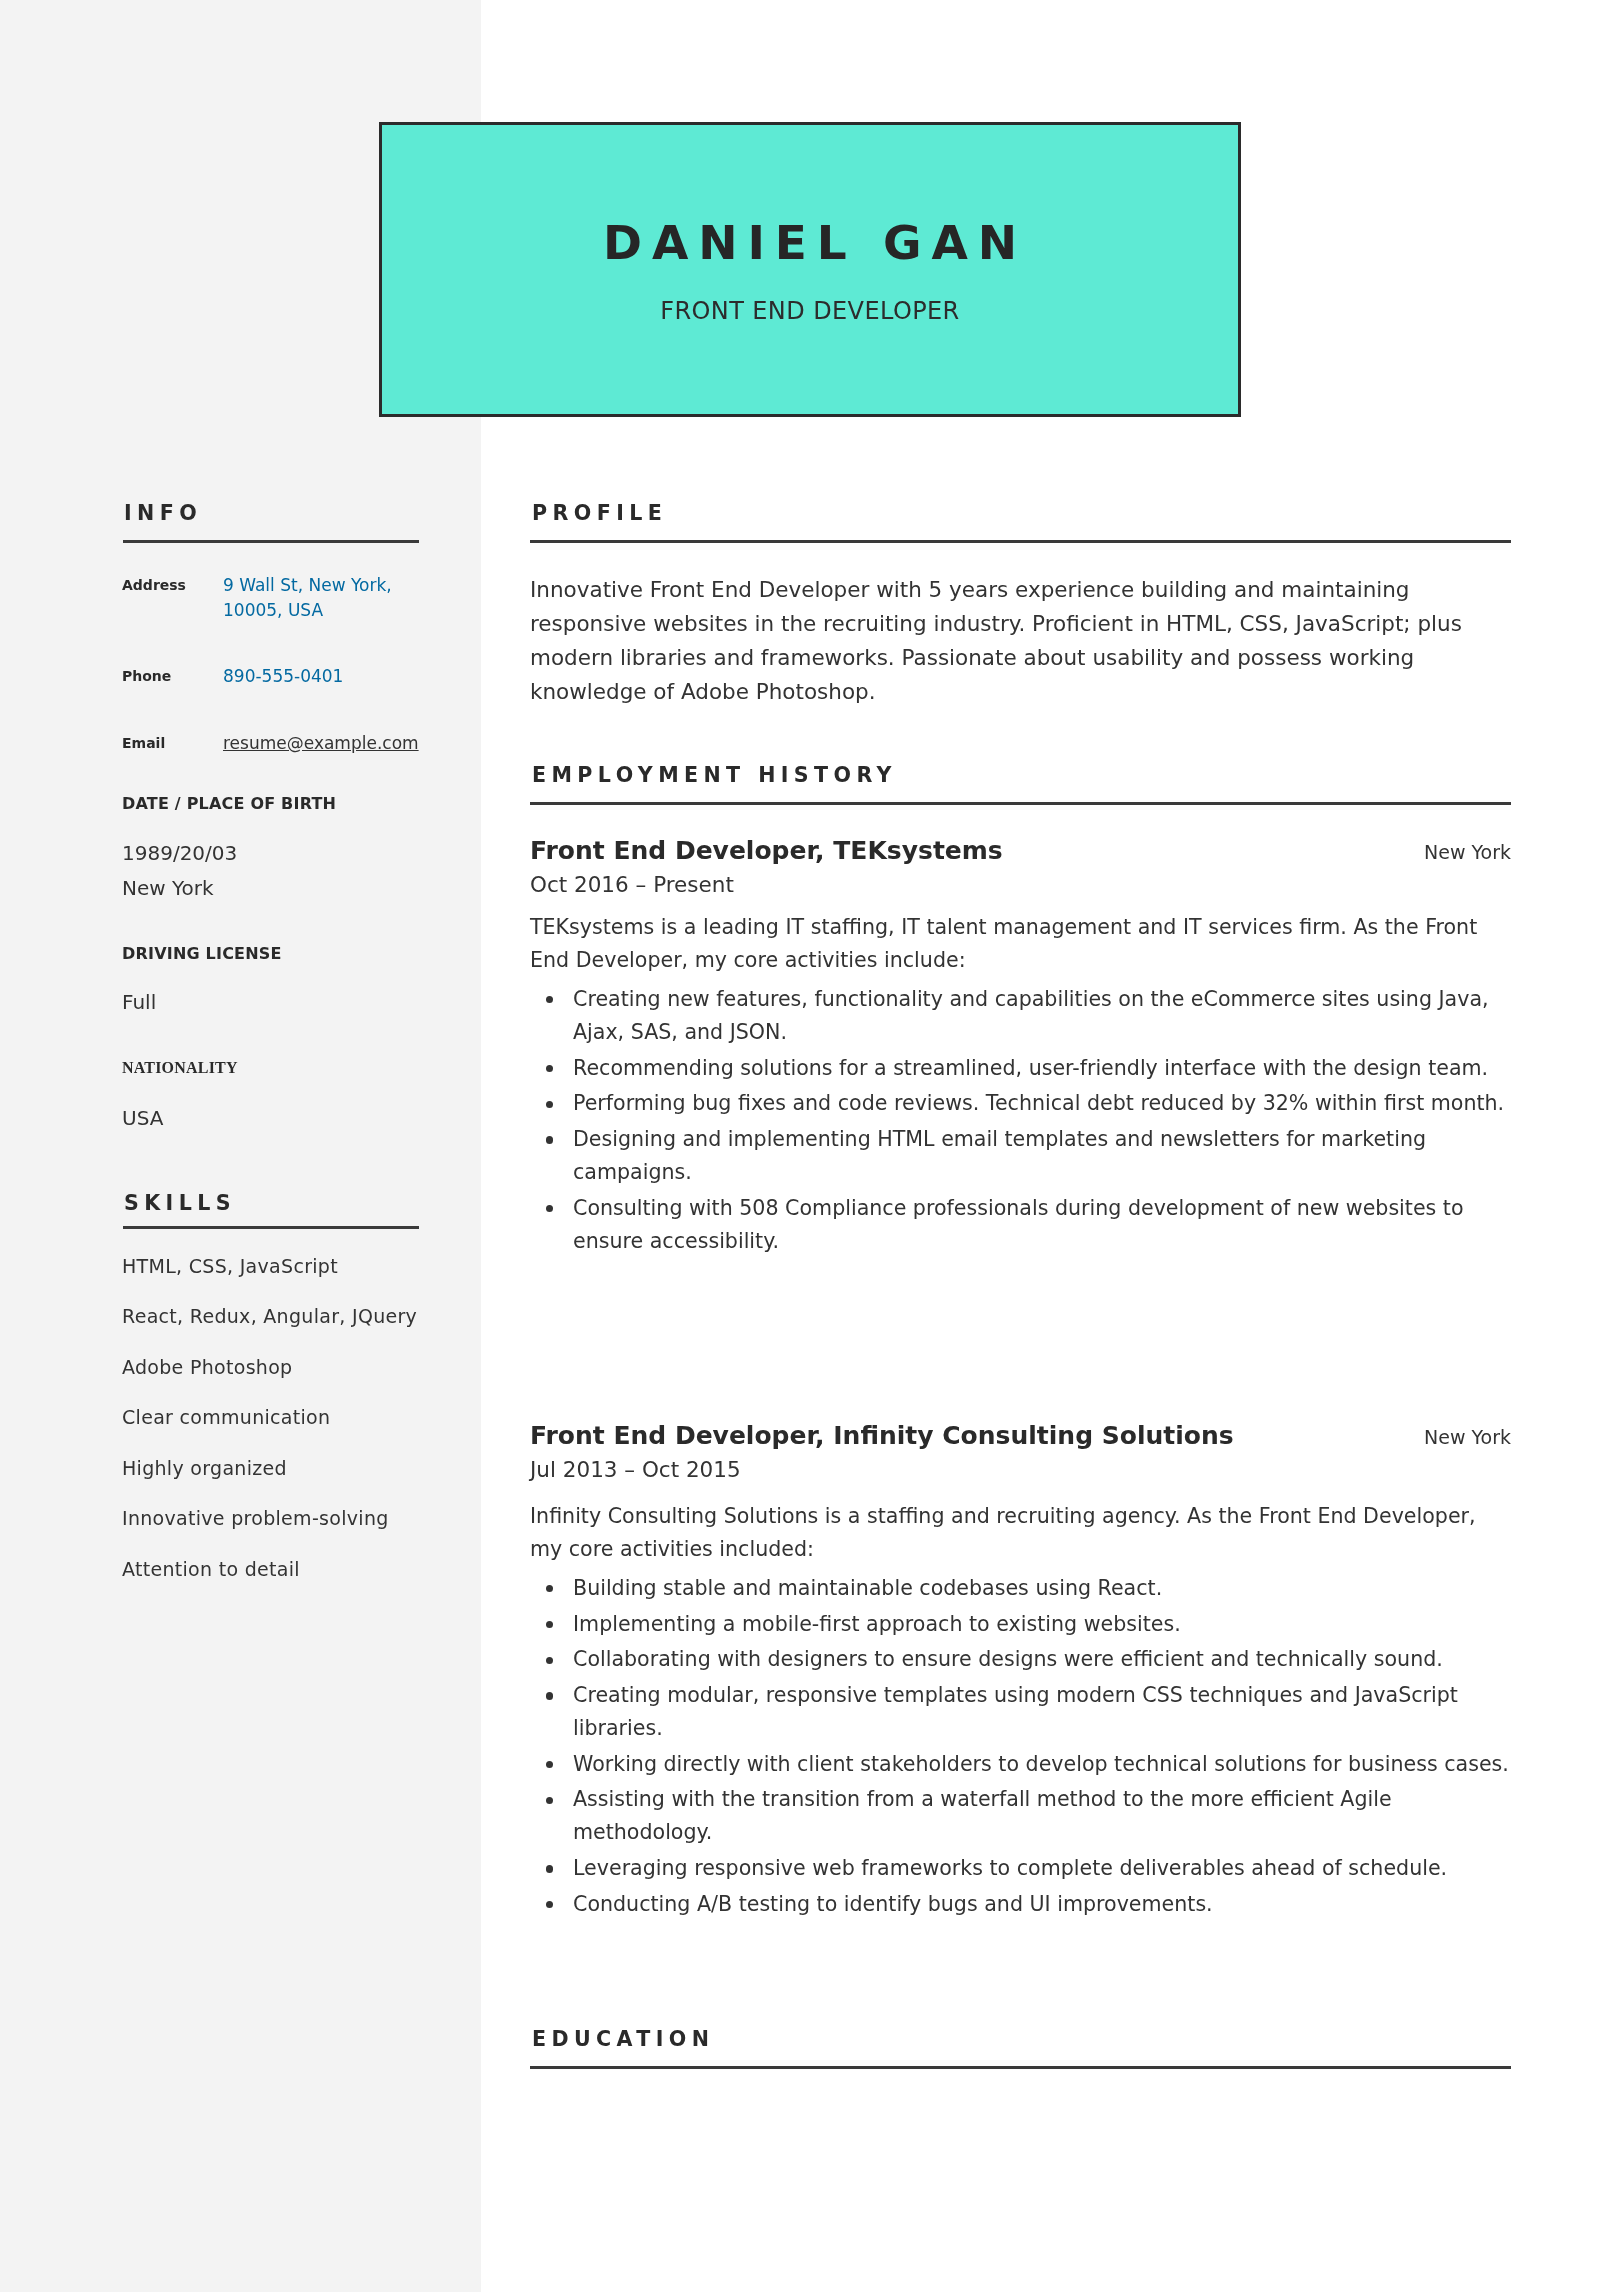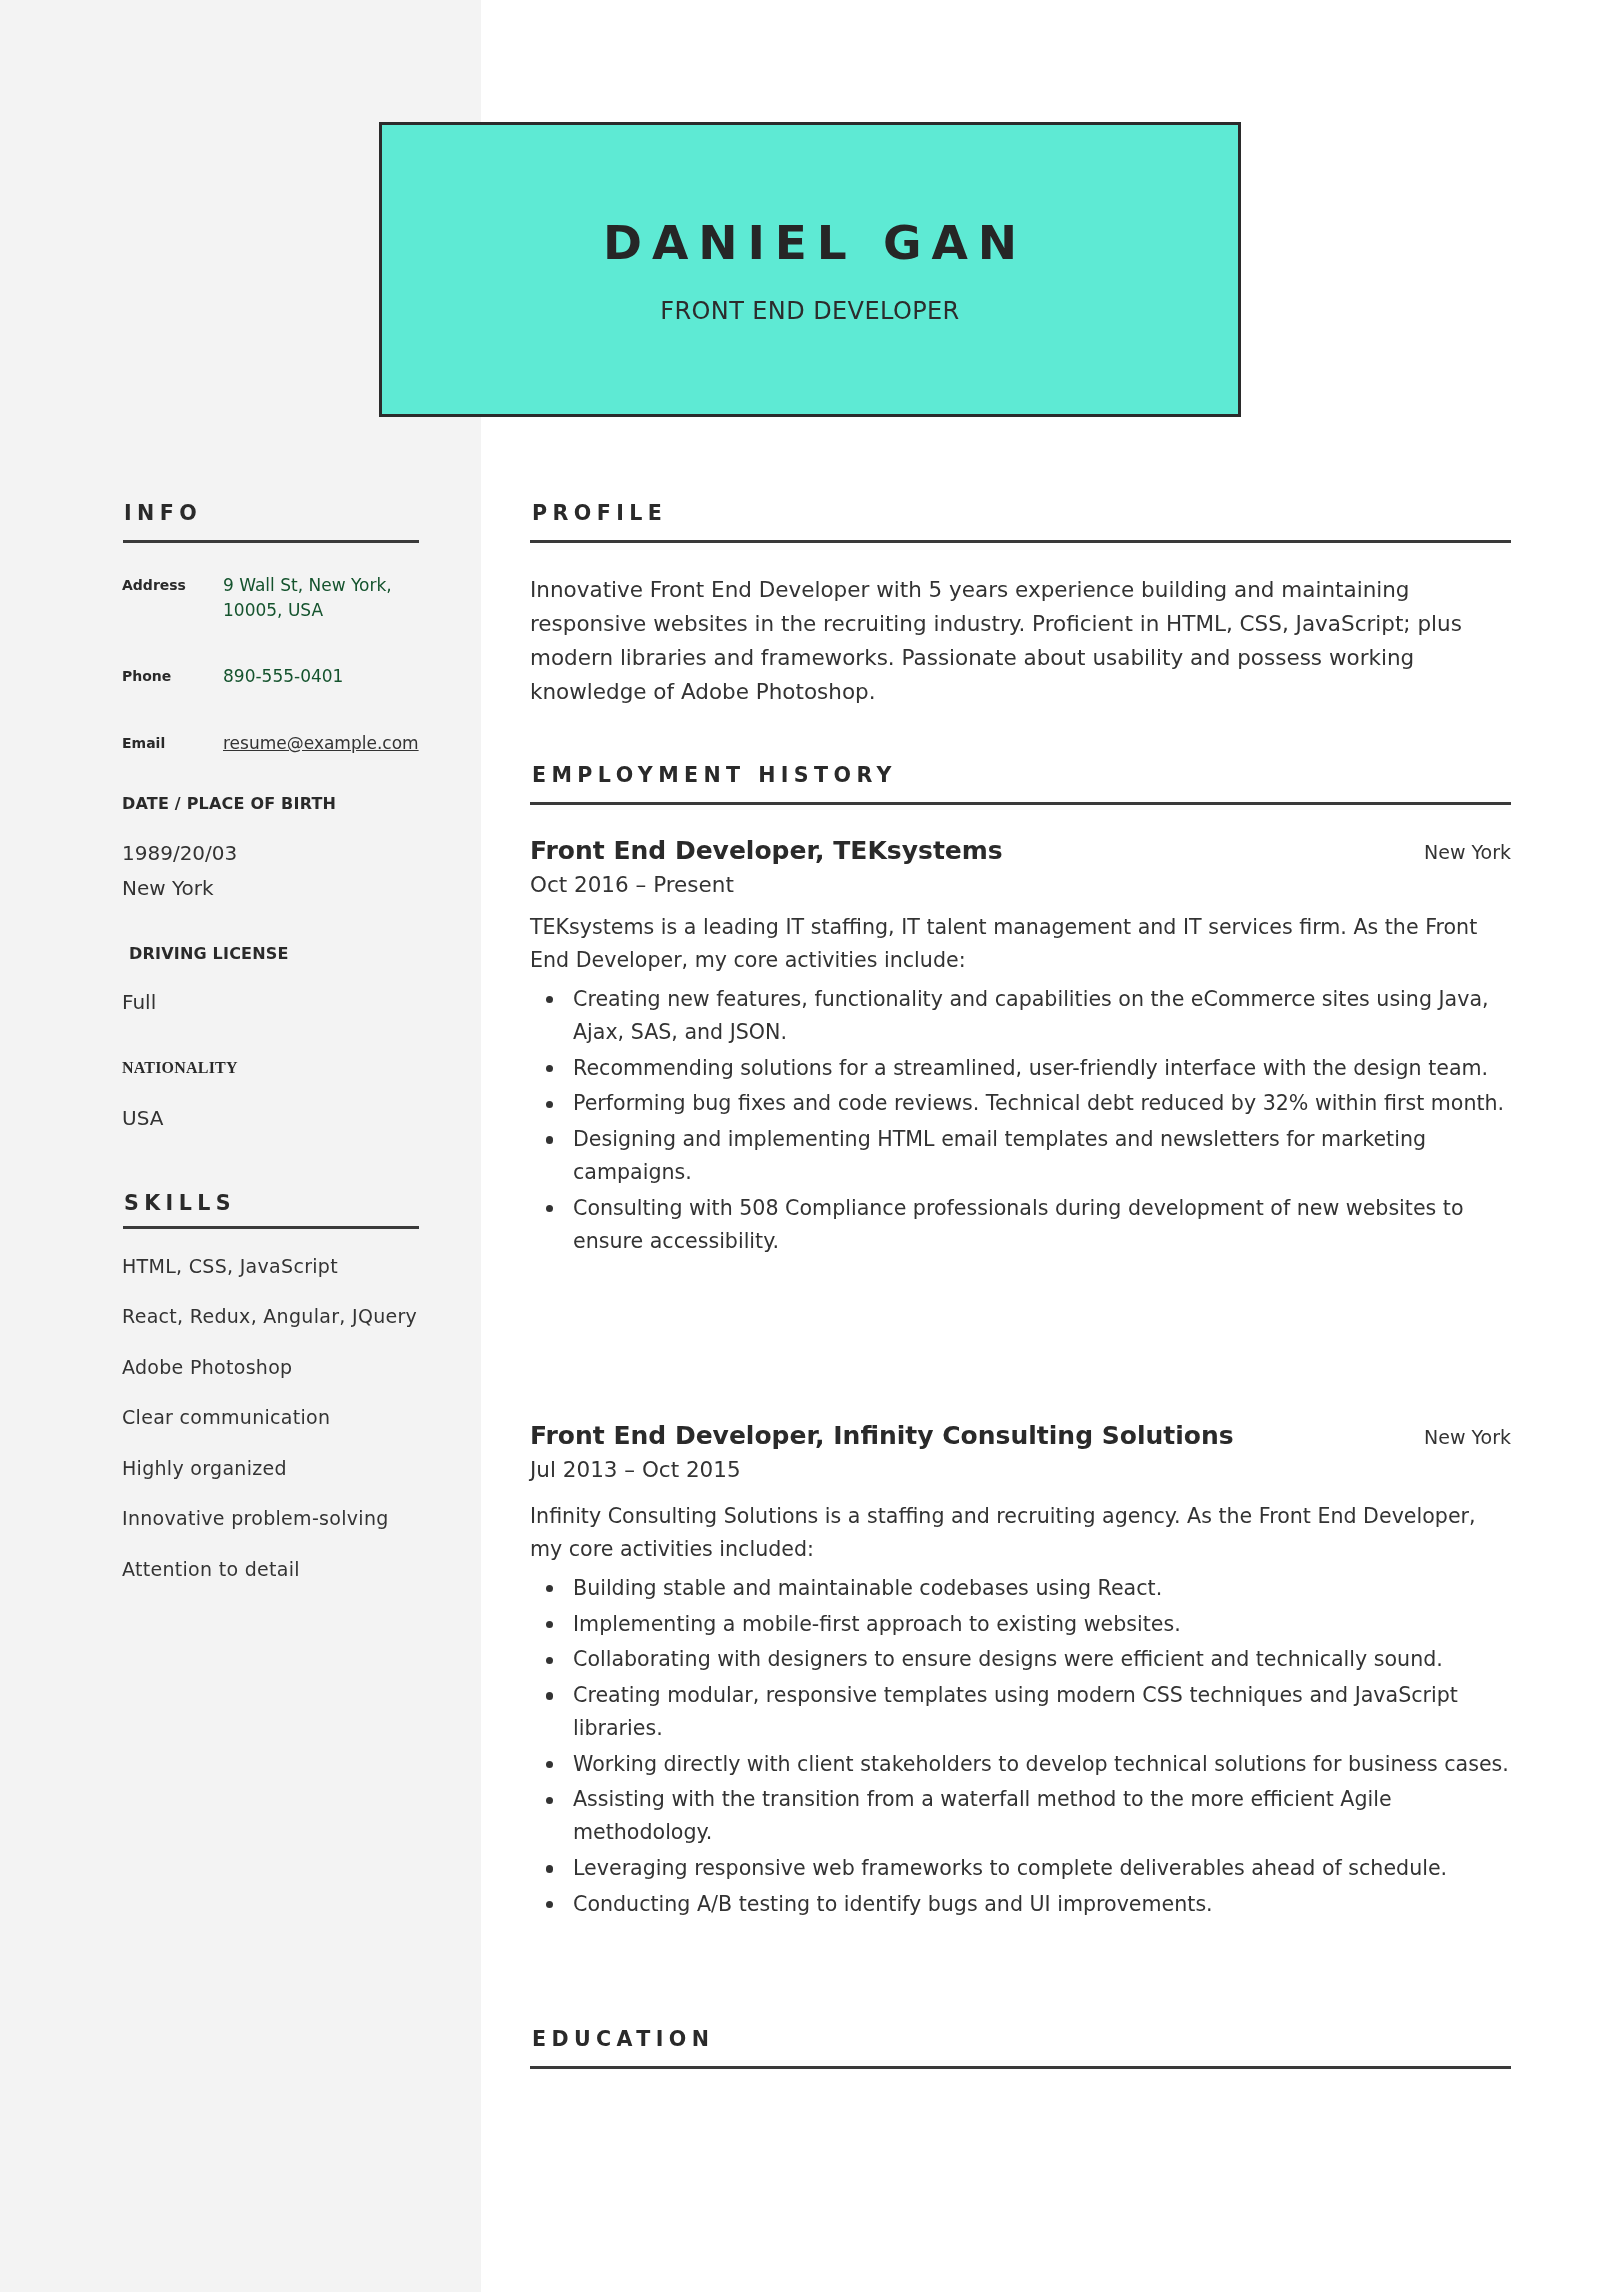--- a/index.html
+++ b/index.html
@@ -21,21 +21,21 @@
   .title {
     position: absolute; left: 0; right: 0; top: 172px; text-align: center;
     font-size: 24px; color: #2c2c2c; line-height: 29px; letter-spacing: 0.4px;
   }
   .abs { position: absolute; }
   .sec-h {
     font-size: 20.6px; font-weight: bold; letter-spacing: 5.4px; color: #2a2a2a; line-height: 25px;
   }
   .rule { position: absolute; height: 2.7px; background: #3a3a3a; }
   .side-label { font-size: 14px; font-weight: bold; color: #2a2a2a; line-height: 25px; }
-  .side-val { font-size: 17px; color: #14532d; line-height: 25px; }
+  .side-val { font-size: 17px; color: #0369a1; line-height: 25px; }
   .side-cap { font-size: 16px; font-weight: bold; color: #2a2a2a; letter-spacing: 0.2px; }
   .side-big { font-size: 20px; color: #333; line-height: 35px; }
   .skill { font-size: 19px; color: #333; line-height: 25px; letter-spacing: 0.3px; }
   .email-link { color: #333; text-decoration: underline; }
   .para { font-size: 21.5px; color: #333; line-height: 34px; }
   .job-title { font-size: 25px; font-weight: bold; color: #2a2a2a; line-height: 30px; }
   .job-city { font-size: 19px; color: #333; line-height: 27px; text-align: right; }
   .job-date { font-size: 21.5px; color: #333; line-height: 29px; }
   ul.bullets { margin: 0; padding: 0; list-style: none; }
   ul.bullets li {
@@ -67,21 +67,21 @@
 <div class="abs side-label" style="left:122px; top:664px;">Phone</div>
 <div class="abs side-val" style="left:223px; top:664px;">890-555-0401</div>
 
 <div class="abs side-label" style="left:122px; top:731px;">Email</div>
 <a class="abs side-val email-link" style="left:223px; top:731px;">resume@example.com</a>
 
 <div class="abs side-cap" style="left:122px; top:794px;">DATE / PLACE OF BIRTH</div>
 <div class="abs side-big" style="left:122px; top:836px;">1989/20/03</div>
 <div class="abs side-big" style="left:122px; top:871px;">New York</div>
 
-<div class="abs side-cap" style="left:129px; top:944px;">DRIVING LICENSE</div>
+<div class="abs side-cap" style="left:122px; top:944px;">DRIVING LICENSE</div>
 <div class="abs side-big" style="left:122px; top:985px;">Full</div>
 
 <div class="abs side-cap" style="left:122px; top:1059px;font-family:Liberation Serif, serif;">NATIONALITY</div>
 <div class="abs side-big" style="left:122px; top:1101px;">USA</div>
 
 <div class="abs sec-h" style="left:124px; top:1191px;">SKILLS</div>
 <div class="rule" style="left:123px; top:1226px; width:296px;"></div>
 
 <div class="abs skill" style="left:122px; top:1254px;">HTML, CSS, JavaScript</div>
 <div class="abs skill" style="left:122px; top:1304px;">React, Redux, Angular, JQuery</div>

